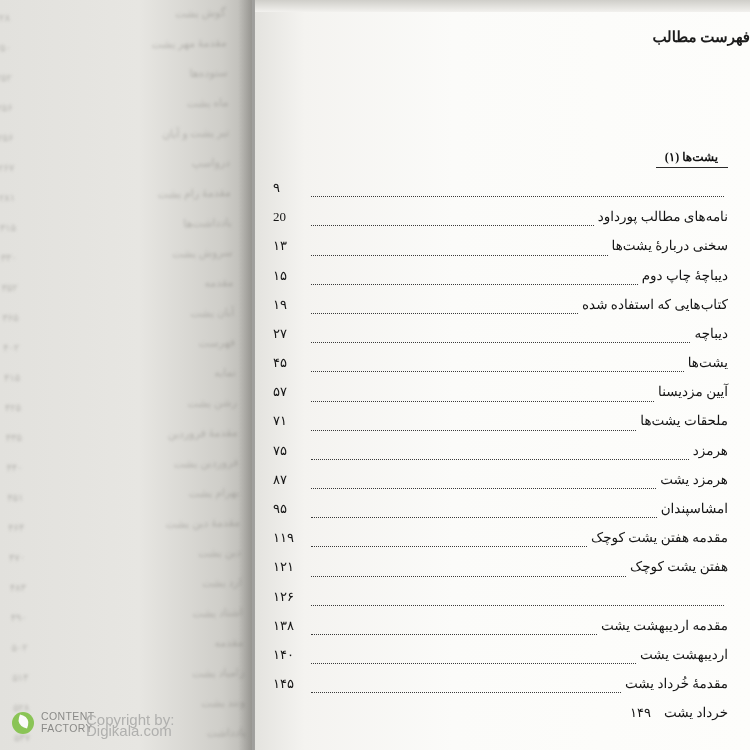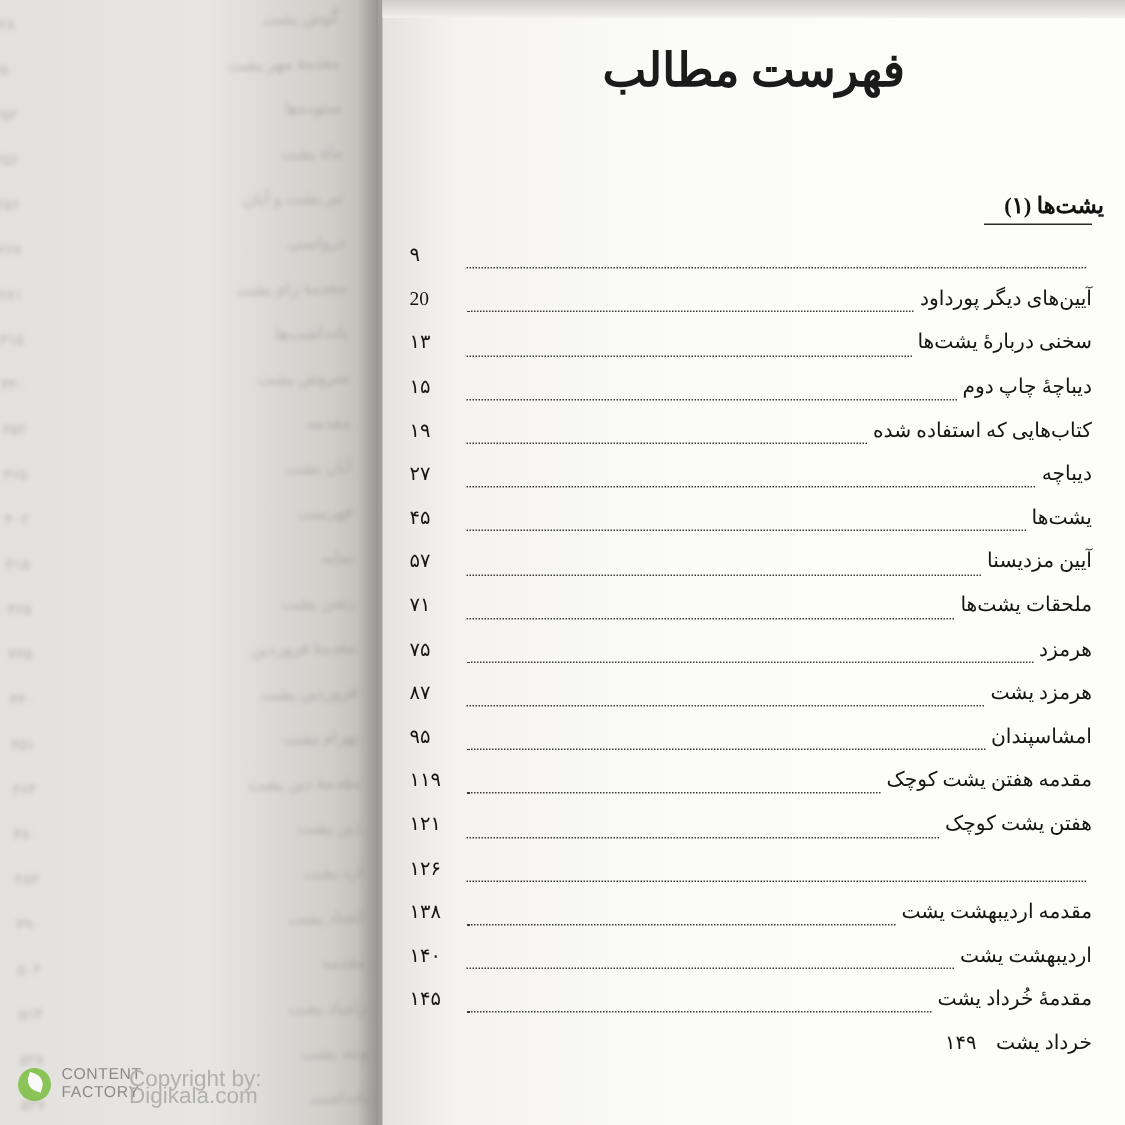--- a/index.html
+++ b/index.html
@@ -79,37 +79,36 @@
 
   #page-top-edge {
     position: absolute;
     left: 0; top: 0; right: 0; height: 12px;
     background: linear-gradient(180deg, #cfcec9 0%, #f2f1ee 100%);
   }
 
   
   .toc-title {
     direction: rtl;
-    text-align: center;
-    font-size: 31px;
+    font-size: 15px;
     font-weight: bold;
     color: #1b1b1b;
     margin-top: 28px;
     letter-spacing: 0.5px;
   }
 
   
   .section-head {
     direction: rtl;
     text-align: right;
-    font-size: 15px;
+    font-size: 12px;
     font-weight: bold;
     color: #111;
-    padding-right: 14px;
-    margin-top: 63px;
+    padding-right: 32px;
+    margin-top: 104px;
     position: relative;
   }
   .section-head .underline {
     position: absolute;
     right: 22px;
     bottom: -3px;
     width: 72px;
     height: 1px;
     background: #2a2a2a;
   }
@@ -239,21 +238,21 @@
       <span>یشت‌ها (۱)</span>
       <span class="underline"></span>
     </div>
 
     <ul class="toc-list" id="toc-host">
         <li class="toc-item">
           <span class="leader"></span>
           <span class="page">۹</span>
         </li>
         <li class="toc-item">
-          <span class="label">آیین‌های دیگر پورداود</span>
+          <span class="label">نامه‌های مطالب پورداود</span>
           <span class="leader"></span>
           <span class="page">20</span>
         </li>
         <li class="toc-item">
           <span class="label">سخنی دربارهٔ یشت‌ها</span>
           <span class="leader"></span>
           <span class="page">۱۳</span>
         </li>
         <li class="toc-item">
           <span class="label">دیباچهٔ چاپ دوم</span>

